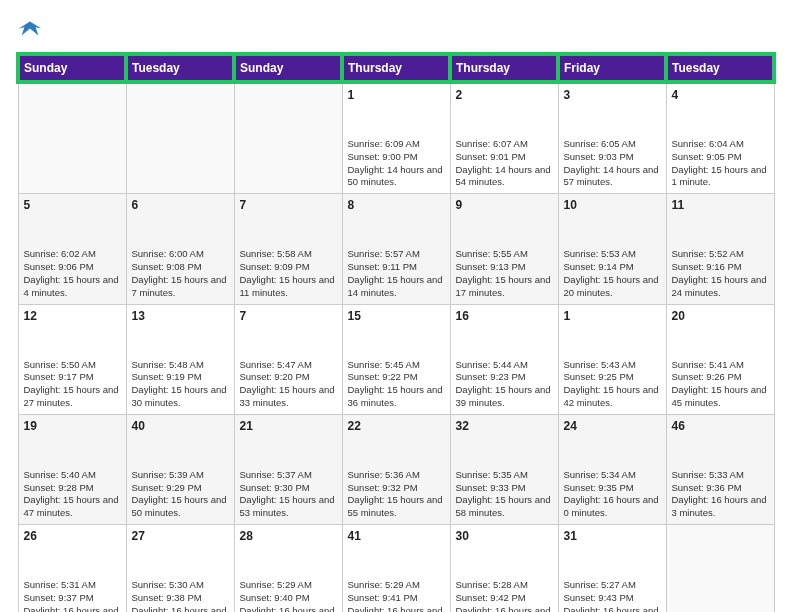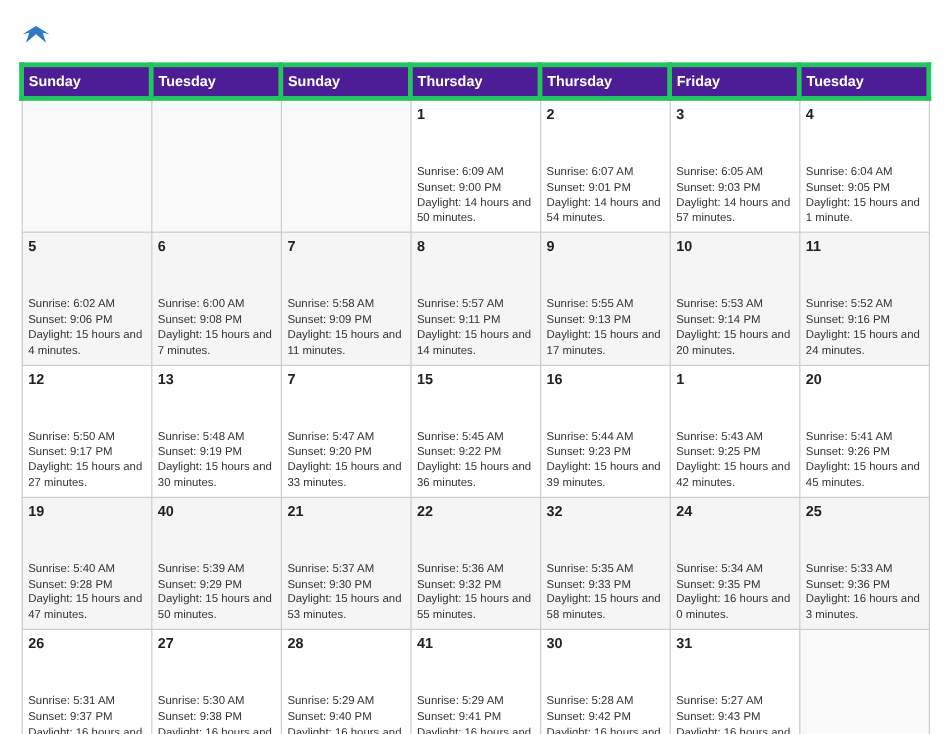--- a/index.html
+++ b/index.html
@@ -221,21 +221,21 @@
         </td>
         <td>
           <span class="day-num">32</span>
           <div class="cell-content">Sunrise: 5:35 AM<br>Sunset: 9:33 PM<br>Daylight: 15 hours and 58 minutes.</div>
         </td>
         <td>
           <span class="day-num">24</span>
           <div class="cell-content">Sunrise: 5:34 AM<br>Sunset: 9:35 PM<br>Daylight: 16 hours and 0 minutes.</div>
         </td>
         <td>
-          <span class="day-num">25</span>
+          <span class="day-num">46</span>
           <div class="cell-content">Sunrise: 5:33 AM<br>Sunset: 9:36 PM<br>Daylight: 16 hours and 3 minutes.</div>
         </td>
       </tr>
       <tr>
         <td>
           <span class="day-num">26</span>
           <div class="cell-content">Sunrise: 5:31 AM<br>Sunset: 9:37 PM<br>Daylight: 16 hours and 5 minutes.</div>
         </td>
         <td>
           <span class="day-num">27</span>

